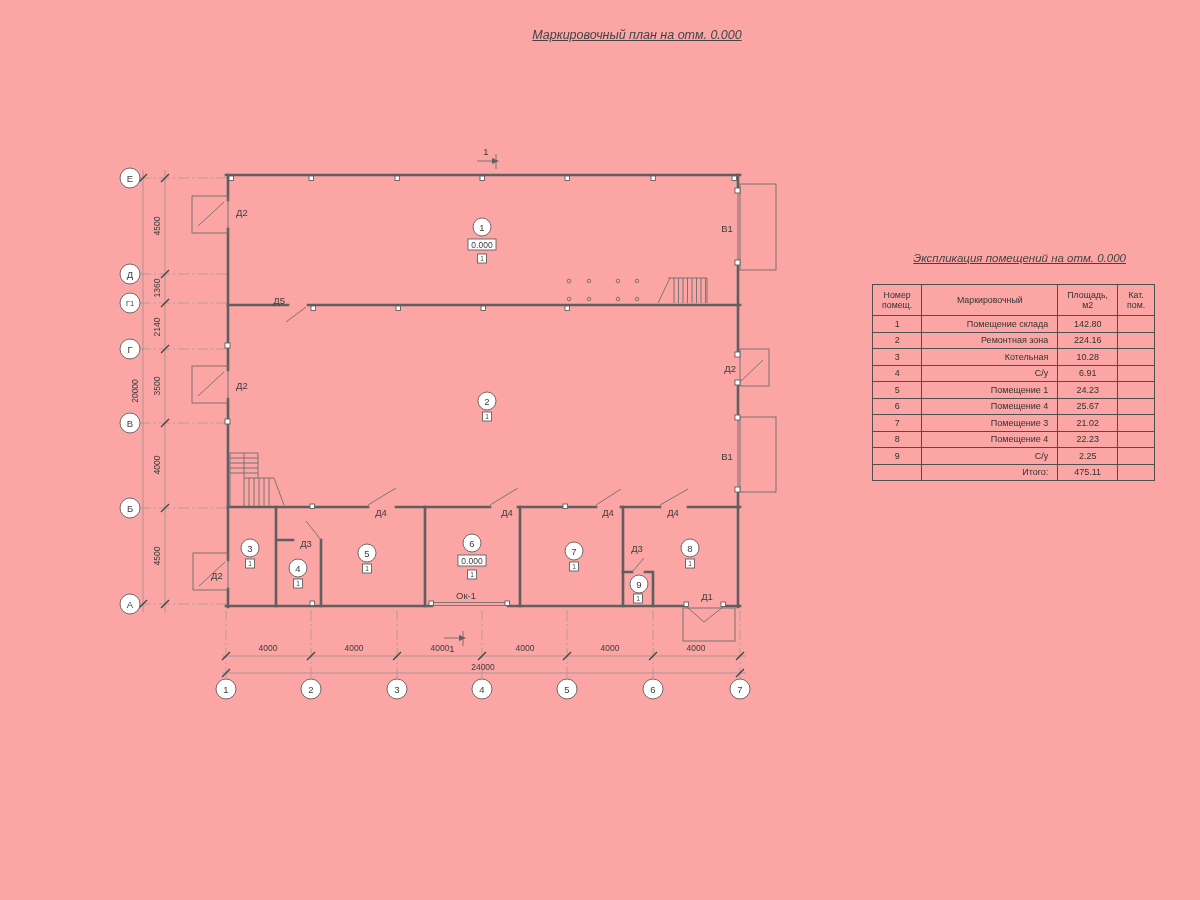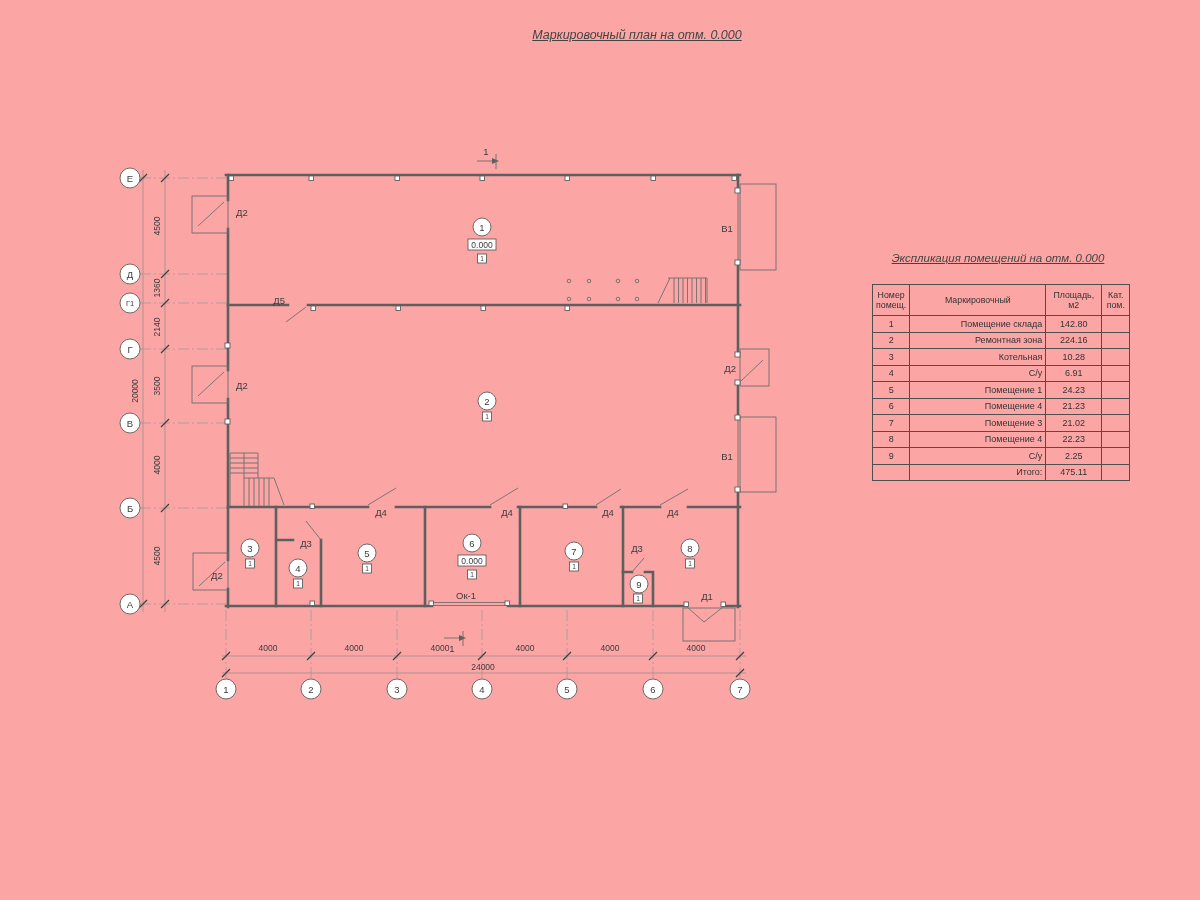--- a/index.html
+++ b/index.html
@@ -17,25 +17,25 @@
   .pil{fill:#ffffff;stroke:#5f5f5f;stroke-width:0.9;}
   .circ{fill:#ffffff;stroke:#5f5f5f;stroke-width:0.9;}
   .box{fill:#ffffff;stroke:#5f5f5f;stroke-width:0.9;}
   text{fill:#3c3c3c;font-family:"Liberation Sans",sans-serif;}
   .dim{font-size:8.5px;}
   .lbl{font-size:9.5px;}
   .sm{font-size:6.5px;}
   .ax{font-size:9.5px;}
   .ax1{font-size:7.5px;}
   
-  .sched-title{position:absolute;left:870px;top:252px;width:256px;text-align:center;
+  .sched-title{position:absolute;left:870px;top:252px;width:256px;text-align:right;
                font-size:11.5px;font-style:italic;text-decoration:underline;color:#444;}
   table.sched{position:absolute;left:872px;top:284px;border-collapse:collapse;
               table-layout:fixed;font-size:9px;color:#333;}
-  table.sched td{border:1px solid #4f4f4f;padding:1px 3px;vertical-align:middle;
+  table.sched td{border:1px solid #4f4f4f;padding:1px 9px;vertical-align:middle;
                  overflow:hidden;line-height:1.15;}
   table.sched{border:1.5px solid #4f4f4f;}
   td.c{text-align:center;} td.l{text-align:right;} td.r{text-align:right;}
   tr.hd td{height:28px;text-align:center;font-size:8.8px;}
   tr.rw td{height:13.5px;}
 </style>
 </head>
 <body>
 
 <div class="sheet">
@@ -328,21 +328,21 @@
     </tr>
     <tr class="rw">
       <td class="c">5</td>
       <td class="l">Помещение 1</td>
       <td class="c">24.23</td>
       <td class="c"></td>
     </tr>
     <tr class="rw">
       <td class="c">6</td>
       <td class="l">Помещение 4</td>
-      <td class="c">21.23</td>
+      <td class="c">25.67</td>
       <td class="c"></td>
     </tr>
     <tr class="rw">
       <td class="c">7</td>
       <td class="l">Помещение 3</td>
       <td class="c">21.02</td>
       <td class="c"></td>
     </tr>
     <tr class="rw">
       <td class="c">8</td>

